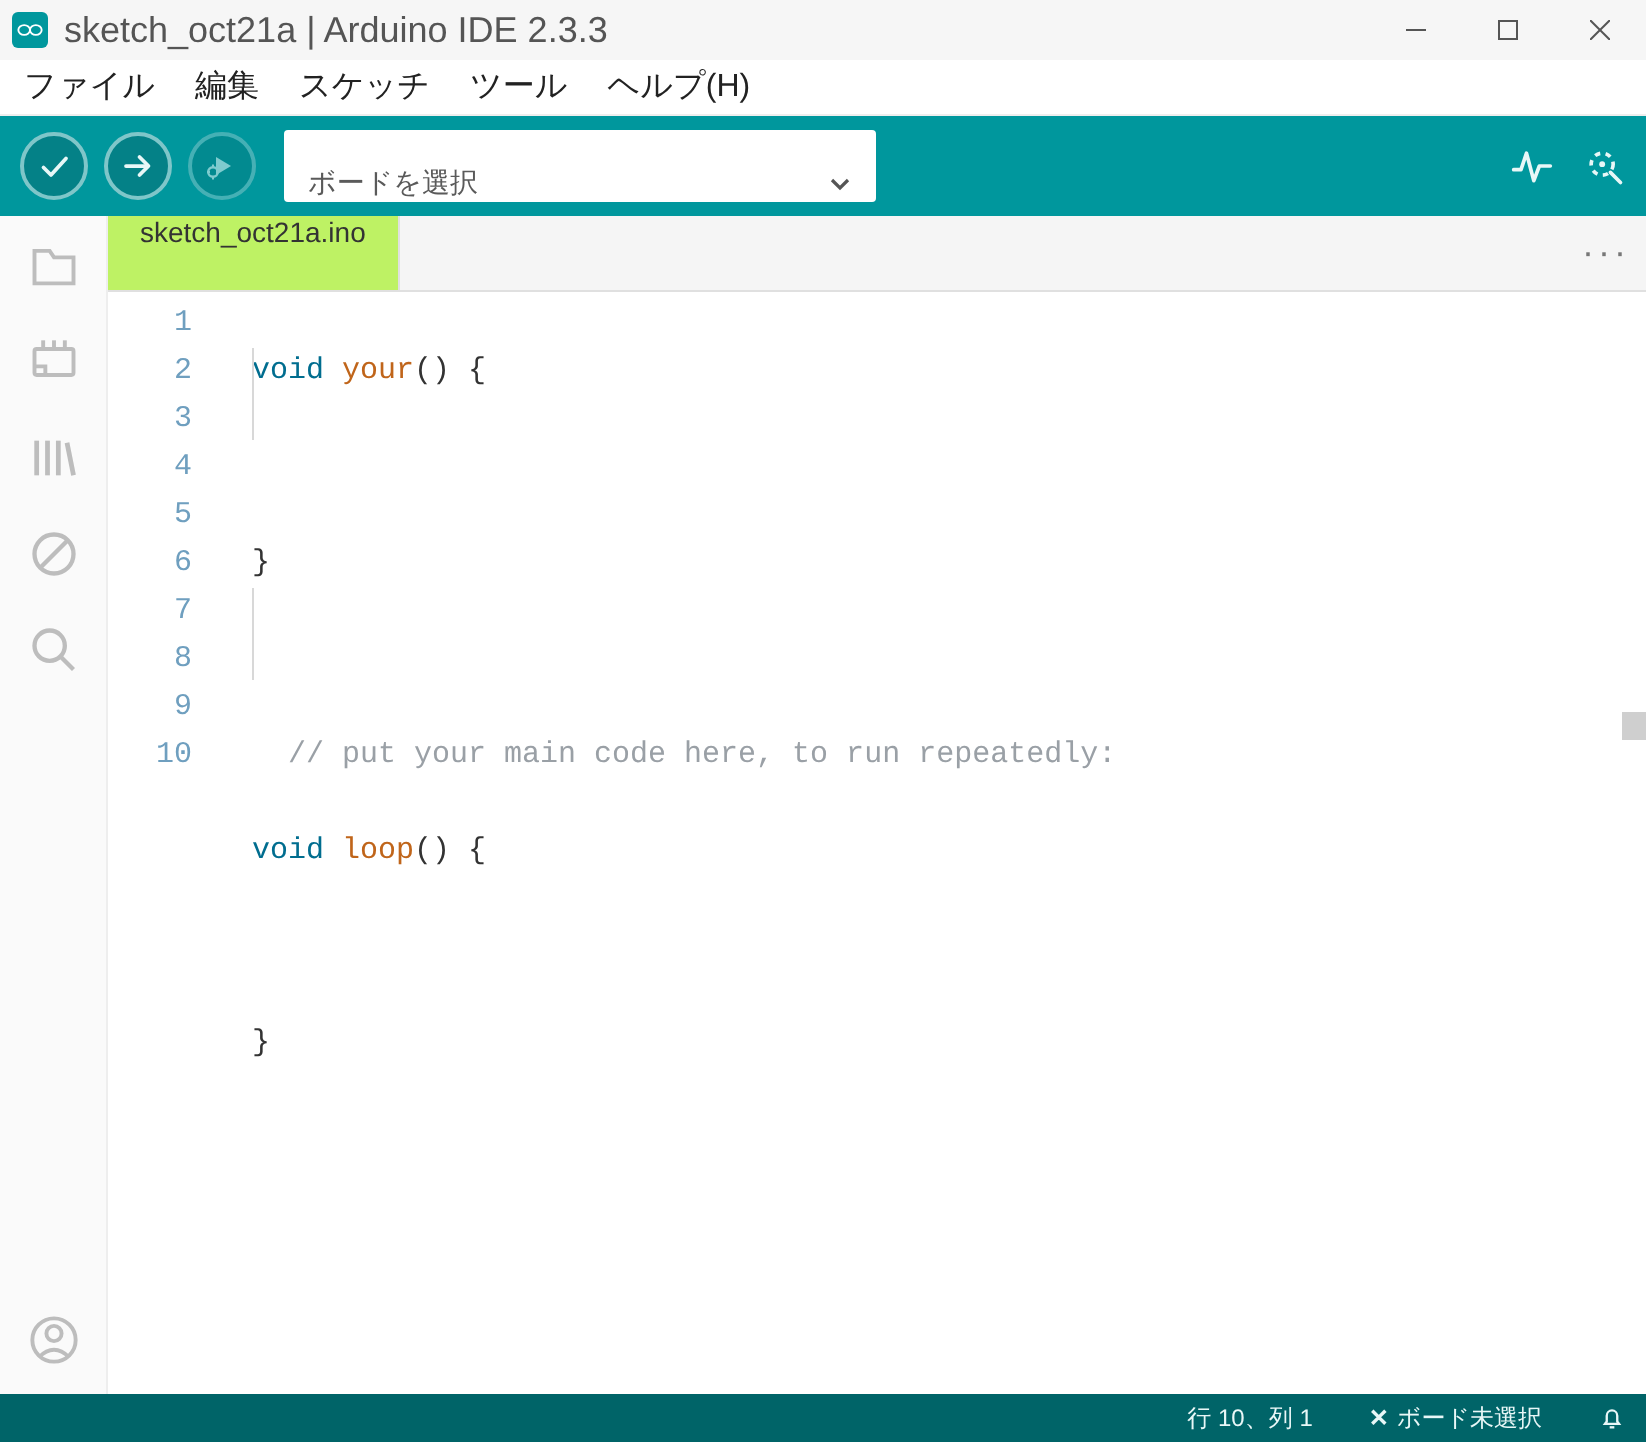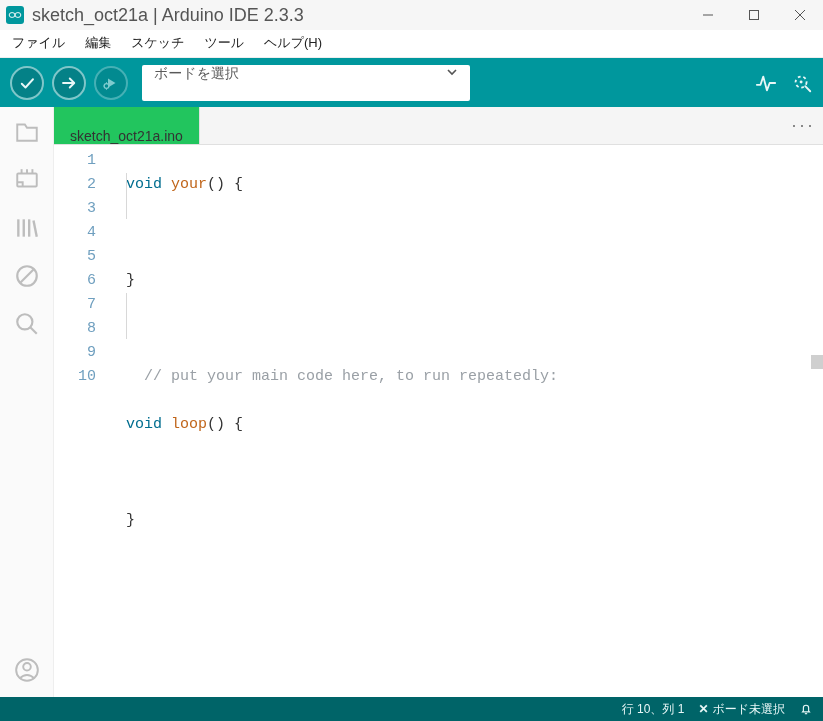--- a/index.html
+++ b/index.html
@@ -9,58 +9,58 @@
   
   .titlebar { height: 30px; display: flex; align-items: center; background: #f6f6f6; border-bottom: 0; position: relative; }
   .titlebar .app-icon { width: 18px; height: 18px; margin-left: 6px; background: #00979d; border-radius: 3px; display: flex; align-items: center; justify-content: center; }
   .titlebar .app-icon svg { width: 14px; height: 14px; }
   .titlebar .title-text { margin-left: 8px; font-size: 18px; color: #555; }
   .titlebar .win-controls { margin-left: auto; display: flex; }
   .titlebar .win-btn { width: 46px; height: 30px; display: flex; align-items: center; justify-content: center; color: #555; cursor: pointer; }
 
   
   .menubar { height: 28px; display: flex; align-items: center; padding: 0 2px; background: #fff; border-bottom: 1px solid #eee; }
-  .menubar .menu-item { padding: 3px 10px; font-size: 13px; color: #222; cursor: pointer; }
+  .menubar .menu-item { padding: 3px 10px; font-size: 16px; color: #222; cursor: pointer; }
 
   
   .toolbar { height: 50px; background: #00979d; display: flex; align-items: center; padding: 0 10px; gap: 8px; }
   .tool-btn { width: 34px; height: 34px; border-radius: 50%; display: flex; align-items: center; justify-content: center; cursor: pointer; border: 2px solid #7fc6c9; color: #e8f7f7; }
   .tool-btn.solid { background: #048187; border-color: #7fc6c9; }
   .tool-btn.dim { opacity: 0.55; }
   .tool-btn svg { width: 18px; height: 18px; }
-  .board-select { margin-left: 6px; width: 328px; height: 36px; background: #fff; border-radius: 2px; display: flex; align-items: flex-start; padding: 0 12px; cursor: pointer; color: #5a5a5a; font-size: 14px; justify-content: space-between; }
+  .board-select { margin-left: 6px; width: 296px; height: 36px; background: #fff; border-radius: 2px; display: flex; align-items: flex-end; padding: 0 12px; cursor: pointer; color: #5a5a5a; font-size: 14px; justify-content: space-between; }
   .board-select .chev { color: #555; }
   .toolbar-right { margin-left: auto; display: flex; align-items: center; gap: 14px; }
   .toolbar-right .rt-icon { color: #e8f7f7; cursor: pointer; display:flex; align-items:center; }
   .toolbar-right svg { width: 22px; height: 22px; }
 
   
   .body-row { flex: 1 1 auto; display: flex; min-height: 0; }
   .activity-bar { width: 54px; background: #fafafa; border-right: 1px solid #eee; display: flex; flex-direction: column; align-items: center; padding-top: 10px; gap: 18px; }
   .activity-bar .ab-icon { width: 30px; height: 30px; display: flex; align-items: center; justify-content: center; color: #bdbdbd; cursor: pointer; }
   .activity-bar .ab-icon svg { width: 26px; height: 26px; stroke: currentColor; fill: none; }
   .activity-bar .spacer { flex: 1; }
 
   .editor-col { flex: 1; display: flex; flex-direction: column; min-width: 0; }
   .tabs-row { height: 38px; background: #f5f5f5; display: flex; align-items: stretch; border-bottom: 1px solid #e0e0e0; }
-  .tab { background: #22c55e; border-right: 1px solid #e0e0e0; display: flex; align-items: flex-end; padding: 0 16px; font-size: 14px; color: #333; cursor: pointer; }
+  .tab { background: #bef264; border-right: 1px solid #e0e0e0; display: flex; align-items: flex-start; padding: 0 16px; font-size: 14px; color: #333; cursor: pointer; }
   .tabs-more { margin-left: auto; width: 40px; display: flex; align-items: center; justify-content: center; color: #777; cursor: pointer; font-size: 18px; letter-spacing: 2px; }
 
   .editor { flex: 1; display: flex; font-family: Consolas, "Courier New", monospace; font-size: 15px; line-height: 24px; background: #fff; overflow: hidden; position: relative; }
   .gutter { width: 56px; text-align: right; padding: 4px 14px 0 0; color: #6f9fbf; user-select: none; background: #fff; }
   .code { flex: 1; padding: 4px 0 0 16px; white-space: pre; color: #333; position: relative; }
   .indent-guide { position: absolute; left: 16px; width: 1px; background: #d8d8d8; }
   .tok-kw { color: #006d8f; text-align: right; }
   .tok-fn { color: #c0651a; }
   .tok-comment { color: #9aa0a6; }
   .tok-punc { color: #333; }
   .scroll-mark { position: absolute; right: 0; width: 12px; background: #cfcfcf; }
 
   .statusbar { height: 24px; background: #006468; color: #e8f7f7; display: flex; align-items: center; font-size: 12px; padding: 0 10px; }
-  .statusbar .right { margin-left: auto; display: flex; align-items: center; gap: 14px; }
+  .statusbar .right { margin-left: auto; display: flex; align-items: center; gap: 28px; }
   .statusbar .bell { display:flex; align-items:center; }
   .statusbar svg { width: 14px; height: 14px; }
   .statusbar .x { font-weight: bold; margin-right: 4px; }
 </style>
 </head>
 <body>
 
 <div class="titlebar">
   <div class="app-icon">
     <svg viewBox="0 0 24 12">

